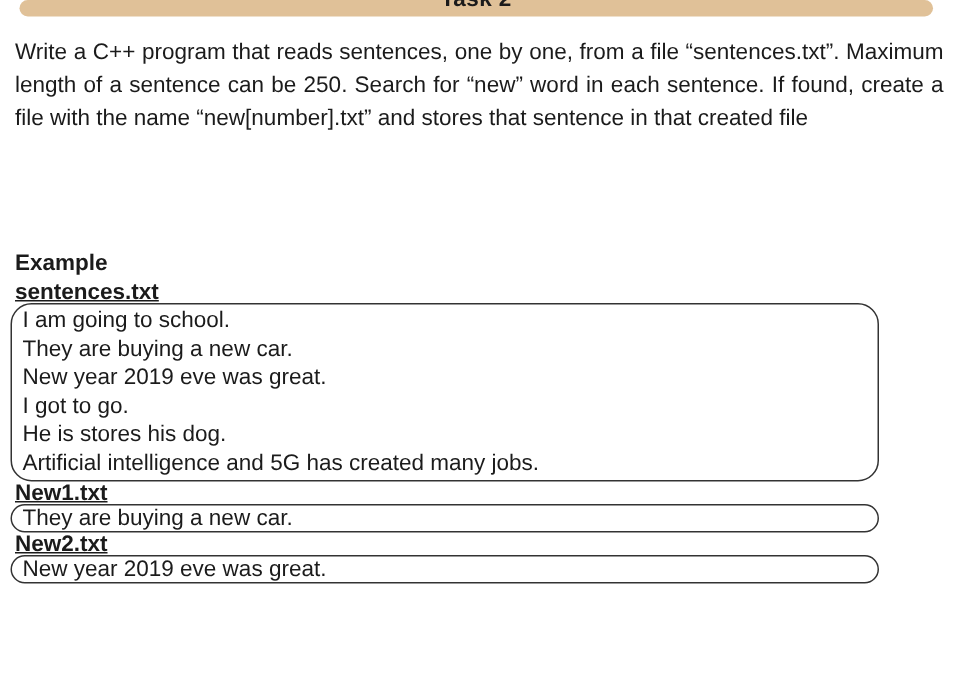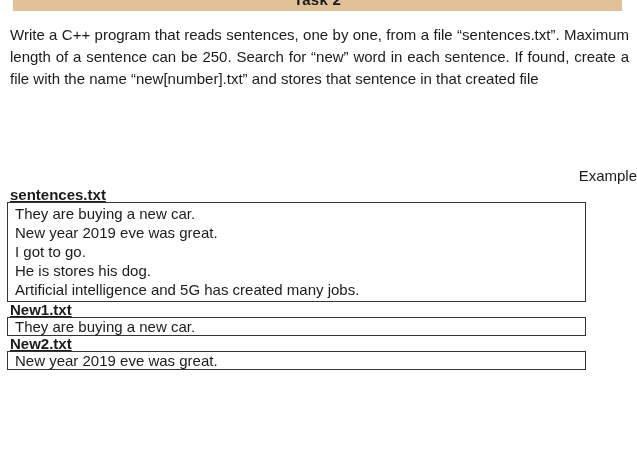--- a/index.html
+++ b/index.html
@@ -1,20 +1,20 @@
 <!DOCTYPE html>
 <html style="--bar: #e0c198; --border: #333333; --text: #1b1b1b;"><head>
 <meta charset="utf-8">
 <style>
   :root {
     --bar: #e0c198;
     --border: #333333;
     --text: #1b1b1b;
   }
-  * { box-sizing: border-box; }
+  * { box-sizing: border-box; border-radius: 14px; }
   html, body { margin: 0; padding: 0; }
   body {
     width: 637px;
     height: 453px;
     background: #ffffff;
     font-family: "Liberation Sans", sans-serif;
     font-size: 15px;
     color: var(--text);
     overflow: hidden;
   }
@@ -33,23 +33,22 @@
     letter-spacing: 0.3px;
   }
   .task-desc {
     margin: 13px 0 0 10px;
     width: 619px;
     text-align: justify;
     line-height: 22px;
   }
   .example-heading {
     margin: 75px 0 0 10px;
-    font-weight: normal;
+    font-weight: bold;
     line-height: 22px;
-    text-align: right;
   }
   .file-label {
     margin: 0 0 0 10px;
     font-weight: bold;
     line-height: 15px;
     text-decoration: underline;
   }
   .sentence-box {
     margin: 0 0 0 7px;
     width: 579px;
@@ -84,20 +83,21 @@
     <div class="task-bar-text">Task 2</div>
   </div>
 
   <p class="task-desc">Write a C++ program that reads sentences, one by one, from a file “sentences.txt”. Maximum length of a sentence can be 250.  Search for “new” word in each sentence. If found, create a file with the name “new[number].txt” and stores that sentence in that created file</p>
 
   <div class="example-heading">Example</div>
 
   <div class="file-label">sentences.txt</div>
 
   <div class="sentence-box">
+    <div class="line">I am going to school.</div>
     <div class="line">They are buying a new car.</div>
     <div class="line">New year 2019 eve was great.</div>
     <div class="line">I got to go.</div>
     <div class="line">He is stores his dog.</div>
     <div class="line">Artificial intelligence and 5G has created many jobs.</div>
   </div>
 
 
   <div class="file-label">New1.txt</div>
 

